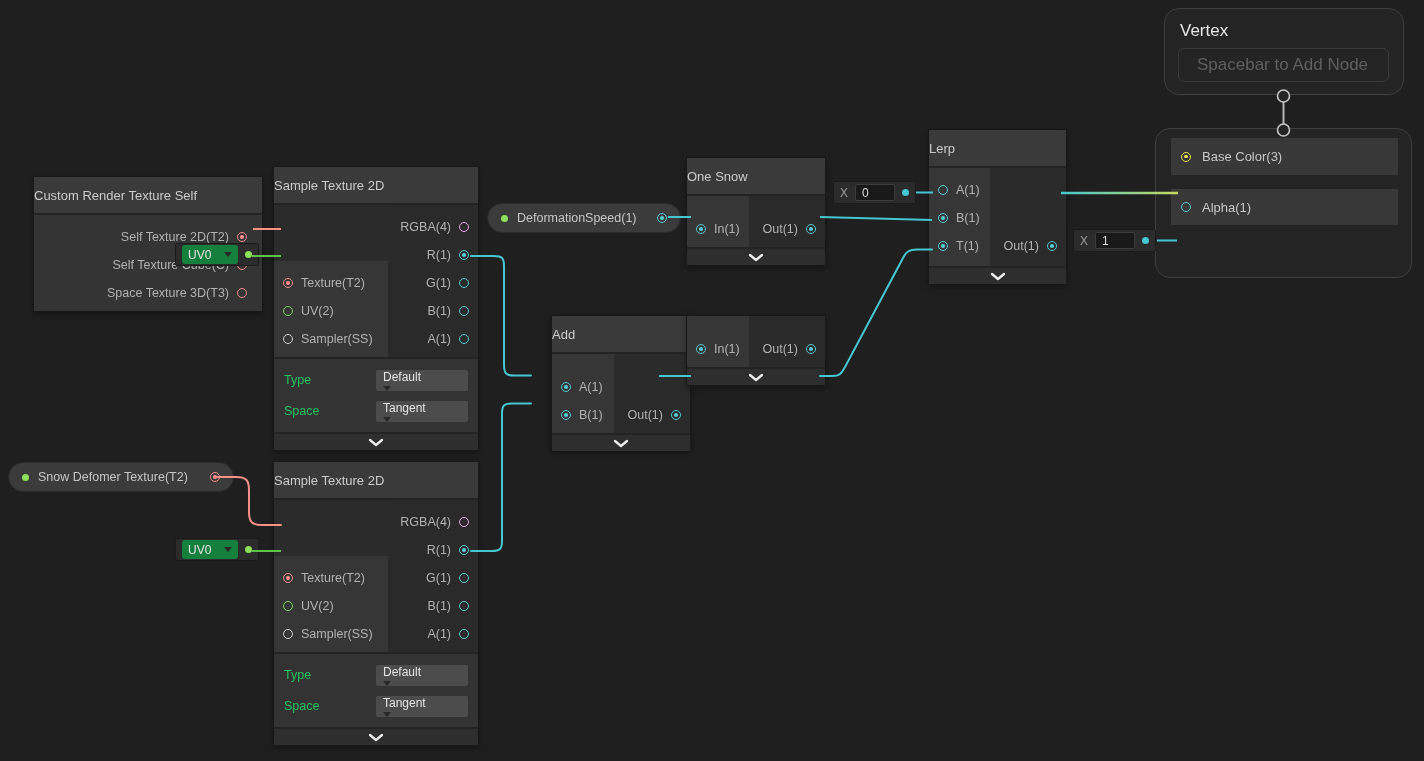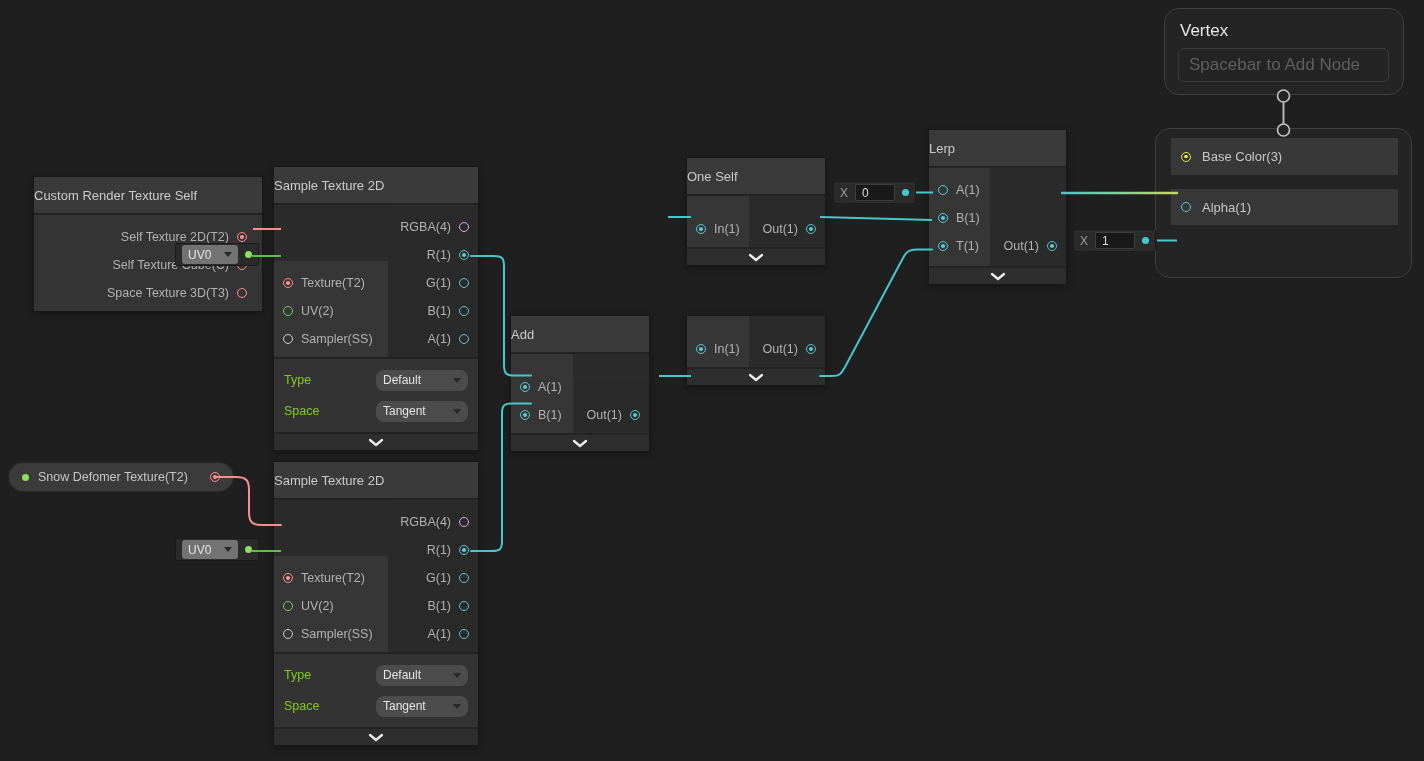--- a/index.html
+++ b/index.html
@@ -25,54 +25,54 @@
   .prow.right{justify-content:flex-end;}
   .plabel{color:#b2b2b2;font-size:12.5px;}
   .port{width:10px;height:10px;border-radius:50%;border:1.6px solid currentColor;flex:none;
         display:inline-flex;align-items:center;justify-content:center;background:transparent;}
   .port.connected::before{content:"";width:3.6px;height:3.6px;border-radius:50%;background:currentColor;}
   .c-cyan{color:#55c8d2;}.c-salmon{color:#ff8d8d;}.c-green{color:#79d163;}
   .c-pink{color:#eba3eb;}.c-yellow{color:#e9e44f;}.c-gray{color:#d0d0d0;}
 
   .nctrls{border-top:2px solid #232323;background:#333333;padding:9px 10px;display:grid;gap:7px;}
   .crow{display:flex;align-items:center;justify-content:space-between;height:24px;}
-  .clabel{color:#84cc16;font-size:12.5px;}
-  .dropdown{width:92px;height:21px;background:#4c4c4c;border-radius:8px;display:flex;
-            align-items:center;justify-content:space-between;padding:0 7px;color:#e3e3e3;
-            font-size:12px;cursor:default;}
+  .clabel{color:#22c55e;font-size:12.5px;}
+  .dropdown{width:92px;height:21px;background:#4c4c4c;border-radius:2px;display:flex;
+            align-items:flex-start;justify-content:space-between;padding:0 7px;color:#e3e3e3;
+            font-size:12px;cursor:default;flex-direction:column;}
   .darrow{width:0;height:0;border-left:4px solid transparent;border-right:4px solid transparent;
           border-top:5px solid #282828;}
   .chevstrip{border-top:2px solid #232323;background:#2e2e2e;height:18px;display:flex;
              align-items:center;justify-content:center;}
 
   
   .context{position:absolute;background:#242424;border:1px solid #3f3f3f;border-radius:15px;z-index:2;}
   .ctitle{color:#e6e6e6;font-size:17px;padding:12px 14px 0 15px;}
   .placeholder{margin:7px 14px 0 13px;height:34px;border:1px solid #3a3a3a;border-radius:6px;
-               display:flex;align-items:center;padding:0 10px;color:#5f5f5f;font-size:17px;}
+               display:flex;align-items:center;padding:0 18px;color:#5f5f5f;font-size:17px;}
   .frow{margin:0 13px 0 15px;background:#383838;display:flex;align-items:center;gap:11px;
         padding:0 10px;}
   .frow .plabel{color:#c8c8c8;font-size:13px;}
 
   
   .pill{position:absolute;height:30px;background:#3b3b3b;border:1px solid #2a2a2a;border-radius:15px;
         display:flex;align-items:center;gap:9px;padding:0 13px;z-index:2;}
   .pdot{width:7px;height:7px;border-radius:50%;background:#8ce05a;flex:none;}
   .pill .plabel{color:#c6c6c6;font-size:12.5px;white-space:nowrap;}
   .pill .port{margin-left:auto;}
 
   
   .wbox{position:absolute;background:#2b2b2b;border:1px solid #1b1b1b;border-radius:2px;
         display:flex;align-items:center;gap:7px;padding:0 6px;height:23px;z-index:4;}
   .wlabel{color:#9f9f9f;font-size:12px;}
   .wfield{background:#191919;border:1px solid #3d3d3d;border-radius:2px;width:40px;height:17px;
           color:#dcdcdc;font-size:12px;display:flex;align-items:center;padding:0 6px;}
   .wdot{width:7px;height:7px;border-radius:50%;flex:none;}
   .wdot.cyan{background:#45c7cf;}.wdot.green{background:#8ce05a;}
-  .mini-dropdown{width:56px;height:19px;background:#737373;border-radius:3px;display:flex;
+  .mini-dropdown{width:56px;height:19px;background:#15803d;border-radius:3px;display:flex;
                  align-items:center;justify-content:space-between;padding:0 6px;color:#e3e3e3;
                  font-size:12px;}
 </style>
 </head>
 <body>
 
 <div class="canvas">
 
   <div class="node" style="left:33px;top:176px;width:230px">
     <div class="ntitle">
@@ -219,21 +219,21 @@
     </div>
     <div class="chevstrip">
       <svg width="16" height="9">
           <polyline points="2,2 8,7 14,2" stroke="#ededed" stroke-width="2.3" fill="none" stroke-linecap="round" stroke-linejoin="round"></polyline>
         </svg>
     </div>
   </div>
 
   <div class="node" style="left:686px;top:157px;width:140px">
     <div class="ntitle">
-        <span>One Self</span>
+        <span>One Snow</span>
       </div>
     <div class="nbody">
       <div class="ncol in tight" style="width:63px">
         <div class="prow">
             <span class="port c-cyan connected"></span>
             <span class="plabel">In(1)</span>
           </div>
       </div>
       <div class="ncol out tight" style="width:77px">
         <div class="prow right">
@@ -242,21 +242,21 @@
           </div>
       </div>
     </div>
     <div class="chevstrip">
       <svg width="16" height="9">
           <polyline points="2,2 8,7 14,2" stroke="#ededed" stroke-width="2.3" fill="none" stroke-linecap="round" stroke-linejoin="round"></polyline>
         </svg>
     </div>
   </div>
 
-  <div class="node" style="left:510px;top:315px;width:140px">
+  <div class="node" style="left:551px;top:315px;width:140px">
     <div class="ntitle">
         <span>Add</span>
       </div>
     <div class="nbody">
       <div class="ncol in tight" style="width:63px">
         <div class="prow">
             <span class="port c-cyan connected"></span>
             <span class="plabel">A(1)</span>
           </div>
         <div class="prow">
@@ -342,20 +342,25 @@
     <div class="frow" style="margin-top:9px;height:37px">
       <span class="port c-yellow connected"></span>
       <span class="plabel">Base Color(3)</span>
     </div>
     <div class="frow" style="margin-top:14px;height:36px">
       <span class="port c-cyan"></span>
       <span class="plabel">Alpha(1)</span>
     </div>
   </div>
 
+  <div class="pill" style="left:487px;top:203px;width:194px">
+    <span class="pdot"></span>
+    <span class="plabel">DeformationSpeed(1)</span>
+    <span class="port c-cyan connected"></span>
+  </div>
   <div class="pill" style="left:8px;top:462px;width:226px">
     <span class="pdot"></span>
     <span class="plabel">Snow Defomer Texture(T2)</span>
     <span class="port c-salmon connected"></span>
   </div>
 
   <div class="wbox" style="left:833px;top:181px">
     <span class="wlabel">X</span>
     <span class="wfield">0</span>
     <span class="wdot cyan"></span>

